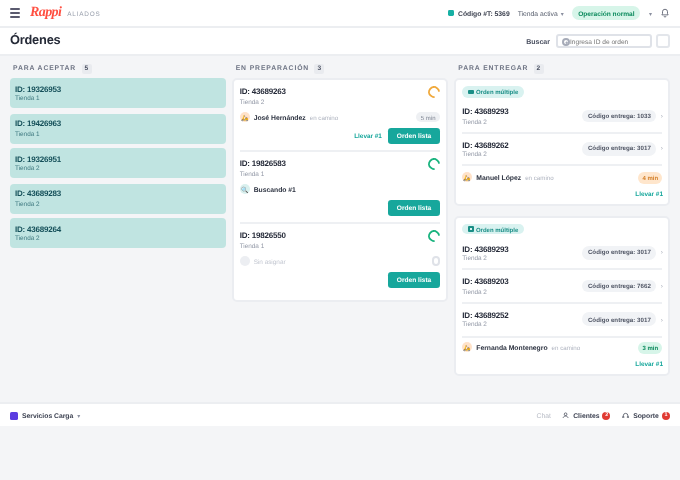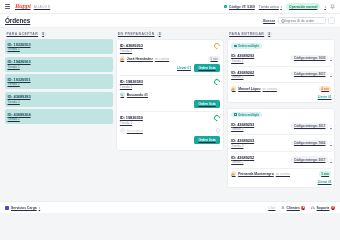--- a/index.html
+++ b/index.html
@@ -4,21 +4,21 @@
 <style>
   * { box-sizing: border-box; margin:0; padding:0; }
   html,body { width:340px; height:213px; overflow:hidden; }
   body {
     font-family: "Liberation Sans", sans-serif;
     background:#f4f5f7;
     font-size:4px;
     color:#2b2b40;
     -webkit-font-smoothing:antialiased;
   }
-  .app { width:340px; height:213px; display:flex; flex-direction:column;text-decoration:underline; }
+  .app { width:340px; height:213px; display:flex; flex-direction:column; }
 
   
   .topbar {
     height:14px; background:#fff; display:flex; align-items:center;
     padding:0 5px; border-bottom:1px solid #eceef1; flex:0 0 14px;
   }
   .hamburger { width:5px; height:5px; display:flex; flex-direction:column; justify-content:space-between; margin-right:5px; cursor:pointer;}
   .hamburger i { display:block; height:0.8px; background:#5a5a6e; border-radius:1px; }
   .brand { display:flex; align-items:center; gap:3px; }
   .logo {

